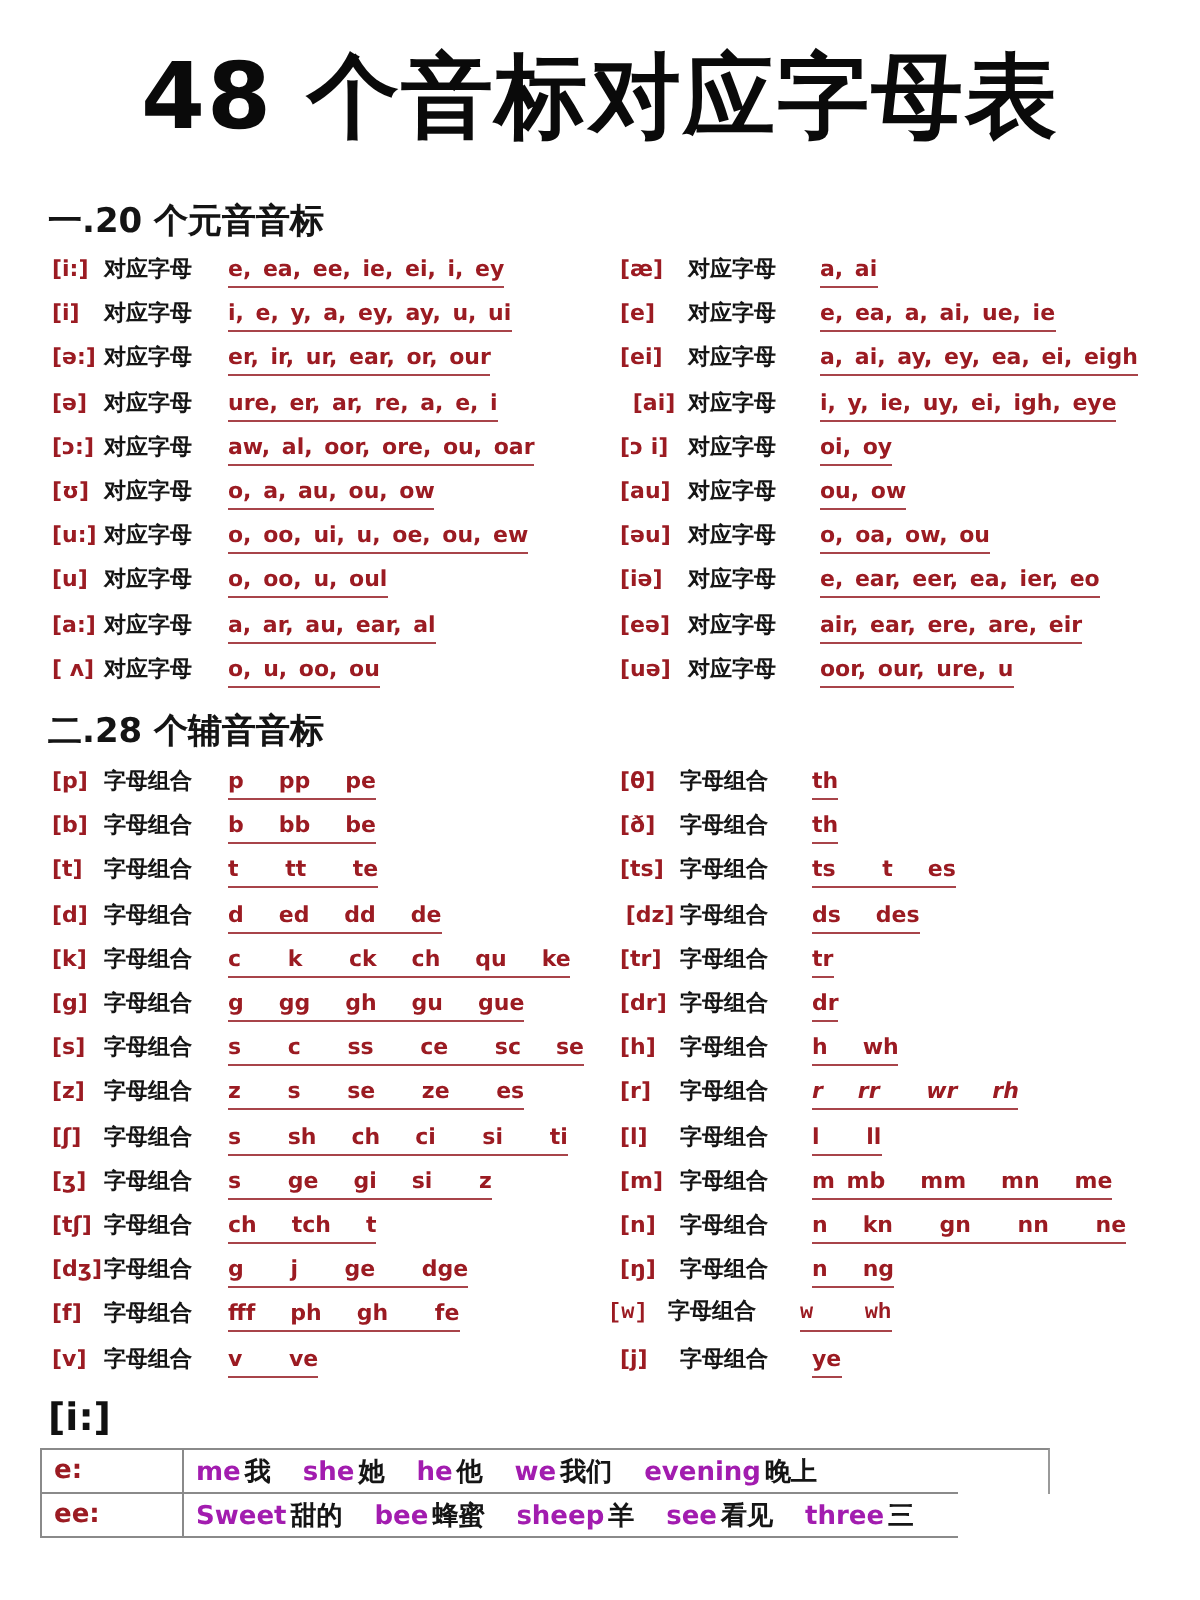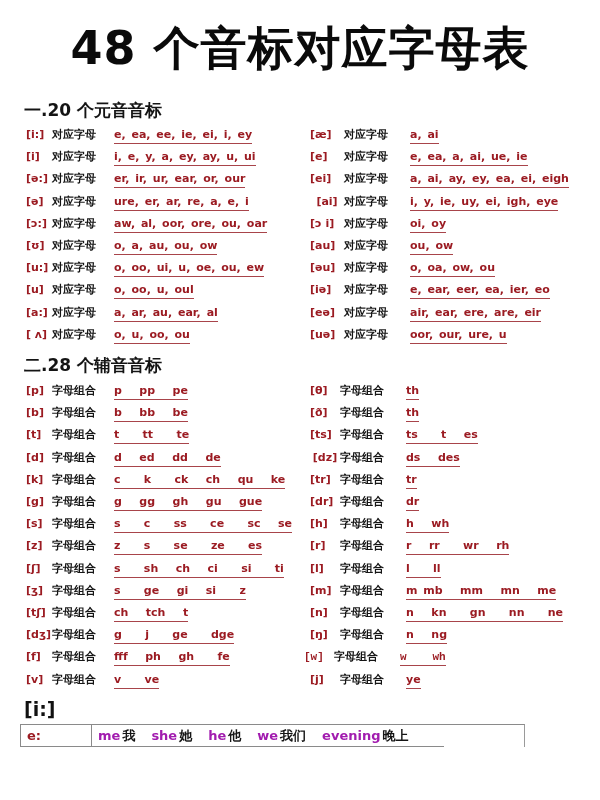--- a/index.html
+++ b/index.html
@@ -95,31 +95,35 @@
     <div class="row" style="left: 26px; top: 668.6px;"><span class="ipa" style="width: 26px;">[v]</span><span class="label" style="width: 62px;">字母组合</span><span class="letters" style="white-space: pre;">v    ve</span></div>
   </div>
 <div id="cons-right">
     <div class="row" style="left: 310px; top: 380px;"><span class="ipa" style="width: 30px;">[θ]</span><span class="label" style="width: 66px;">字母组合</span><span class="letters" style="white-space: pre;">th</span></div>
     <div class="row" style="left: 310px; top: 402.2px;"><span class="ipa" style="width: 30px;">[ð]</span><span class="label" style="width: 66px;">字母组合</span><span class="letters" style="white-space: pre;">th</span></div>
     <div class="row" style="left: 310px; top: 424.4px;"><span class="ipa" style="width: 30px;">[ts]</span><span class="label" style="width: 66px;">字母组合</span><span class="letters" style="white-space: pre;">ts    t   es</span></div>
     <div class="row" style="left: 310px; top: 446.6px;"><span class="ipa" style="width: 30px; text-align: center;">[dz]</span><span class="label" style="width: 66px;">字母组合</span><span class="letters" style="white-space: pre;">ds   des</span></div>
     <div class="row" style="left: 310px; top: 468.8px;"><span class="ipa" style="width: 30px;">[tr]</span><span class="label" style="width: 66px;">字母组合</span><span class="letters" style="white-space: pre;">tr</span></div>
     <div class="row" style="left: 310px; top: 491px;"><span class="ipa" style="width: 30px;">[dr]</span><span class="label" style="width: 66px;">字母组合</span><span class="letters" style="white-space: pre;">dr</span></div>
     <div class="row" style="left: 310px; top: 513.2px;"><span class="ipa" style="width: 30px;">[h]</span><span class="label" style="width: 66px;">字母组合</span><span class="letters" style="white-space: pre;">h   wh</span></div>
-    <div class="row" style="left: 310px; top: 535.4px;"><span class="ipa" style="width: 30px;">[r]</span><span class="label" style="width: 66px;">字母组合</span><span class="letters" style="white-space: pre;">r   rr    wr   rh</span></div>
+    <div class="row" style="left: 310px; top: 535.4px;"><span class="ipa" style="width: 30px;">[r]</span><span class="label" style="width: 66px;">字母组合</span><span class="letters" style="white-space: pre; font-style: italic;">r   rr    wr   rh</span></div>
     <div class="row" style="left: 310px; top: 557.6px;"><span class="ipa" style="width: 30px;">[l]</span><span class="label" style="width: 66px;">字母组合</span><span class="letters" style="white-space: pre;">l    ll</span></div>
     <div class="row" style="left: 310px; top: 579.8px;"><span class="ipa" style="width: 30px;">[m]</span><span class="label" style="width: 66px;">字母组合</span><span class="letters" style="white-space: pre;">m mb   mm   mn   me</span></div>
     <div class="row" style="left: 310px; top: 602px;"><span class="ipa" style="width: 30px;">[n]</span><span class="label" style="width: 66px;">字母组合</span><span class="letters" style="white-space: pre;">n   kn    gn    nn    ne</span></div>
     <div class="row" style="left: 310px; top: 624.2px;"><span class="ipa" style="width: 30px;">[ŋ]</span><span class="label" style="width: 66px;">字母组合</span><span class="letters" style="white-space: pre;">n   ng</span></div>
     <div class="row" style="left: 304px; top: 646.4px; font-family: Liberation Mono, monospace;"><span class="ipa" style="width: 30px;">[w]</span><span class="label" style="width: 66px;">字母组合</span><span class="letters" style="white-space: pre;">w   wh</span></div>
     <div class="row" style="left: 310px; top: 668.6px;"><span class="ipa" style="width: 30px;">[j]</span><span class="label" style="width: 66px;">字母组合</span><span class="letters" style="white-space: pre;">ye</span></div>
   </div>
 
 <div class="example-head">[i:]</div>
 <div class="table-ext"></div>
 <table class="examples">
   <tbody id="example-body">
       <tr>
         <td class="key">e:</td>
         <td class="words"><span class="w-en">me</span><span class="w-zh">我</span><span class="w-en">she</span><span class="w-zh">她</span><span class="w-en">he</span><span class="w-zh">他</span><span class="w-en">we</span><span class="w-zh">我们</span><span class="w-en">evening</span><span class="w-zh">晚上</span></td>
       </tr>
+      <tr>
+        <td class="key">ee:</td>
+        <td class="words"><span class="w-en">Sweet</span><span class="w-zh">甜的</span><span class="w-en">bee</span><span class="w-zh">蜂蜜</span><span class="w-en">sheep</span><span class="w-zh">羊</span><span class="w-en">see</span><span class="w-zh">看见</span><span class="w-en">three</span><span class="w-zh">三</span></td>
+      </tr>
     </tbody>
 </table>
 
 </body></html>

